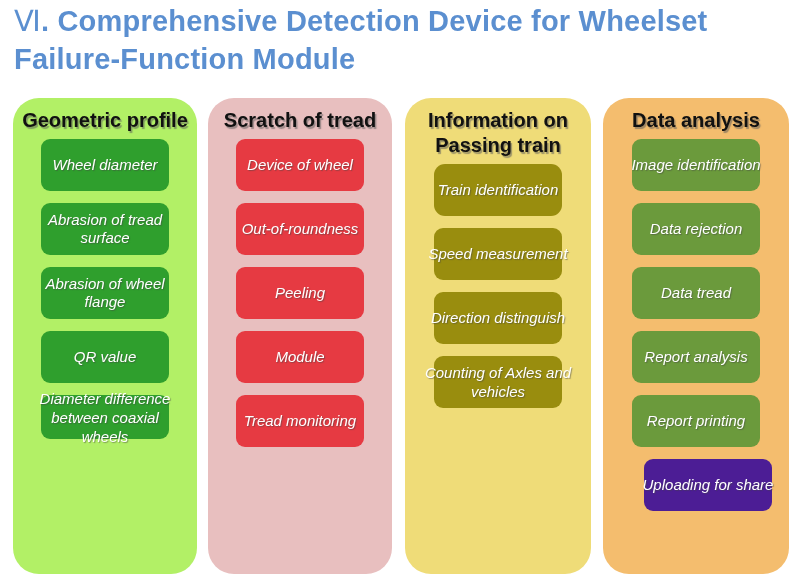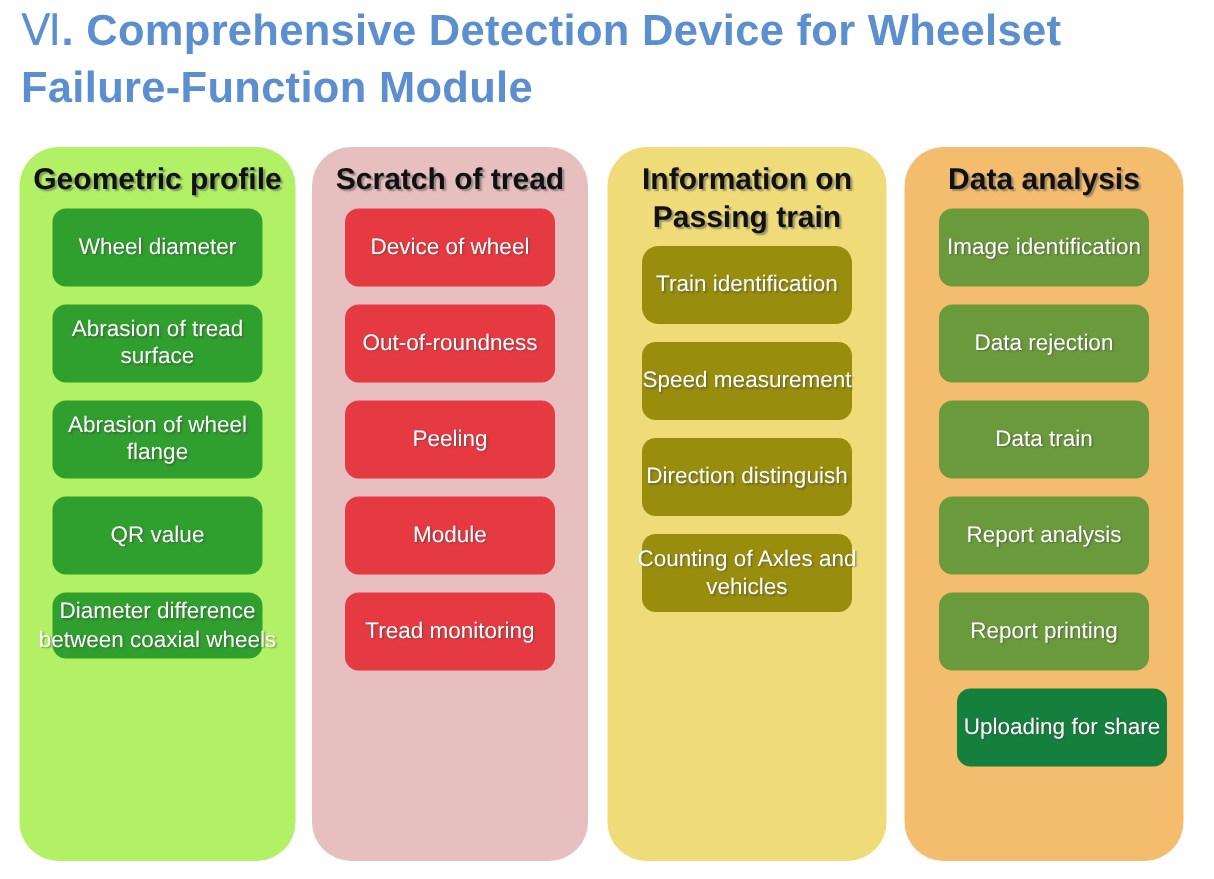--- a/index.html
+++ b/index.html
@@ -73,25 +73,26 @@
   .items {
     margin-top: 6px;
     width: 100%;
     display: flex;
     flex-direction: column;
     align-items: center;
   }
 
   .item {
     position: relative;
-    width: 140px;
+    width: 128px;
     height: 52px;
     margin-bottom: 12px;
     border-radius: 9px;
     box-sizing: border-box;
+    font-style: italic;
   }
   .item-label {
     position: absolute;
     left: -7px;
     right: -7px;
     top: 50%;
     transform: translateY(-50%);
     text-align: center;
     color: #ffffff;
     font-size: 15px;
@@ -185,27 +186,27 @@
   <div class="column col-4" style="background: rgb(244, 189, 110);">
     <div class="col-header">Data analysis</div>
     <div class="items">
       <div class="item" style="background: rgb(107, 154, 60);">
         <div class="item-label">Image identification</div>
       </div>
       <div class="item" style="background: rgb(107, 154, 60);">
         <div class="item-label">Data rejection</div>
       </div>
       <div class="item" style="background: rgb(107, 154, 60);">
-        <div class="item-label">Data train</div>
+        <div class="item-label">Data tread</div>
       </div>
       <div class="item" style="background: rgb(107, 154, 60);">
         <div class="item-label">Report analysis</div>
       </div>
       <div class="item" style="background: rgb(107, 154, 60);">
         <div class="item-label">Report printing</div>
       </div>
-      <div class="item" style="background: #15803d; margin-left: 24px;">
+      <div class="item" style="background: #4c1d95; margin-left: 24px;">
         <div class="item-label">Uploading for share</div>
       </div>
     </div>
   </div>
 
 </div>
 
 </body></html>

